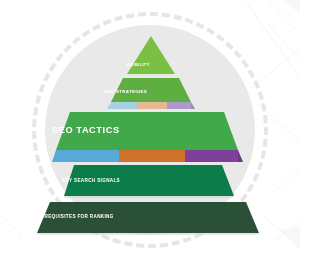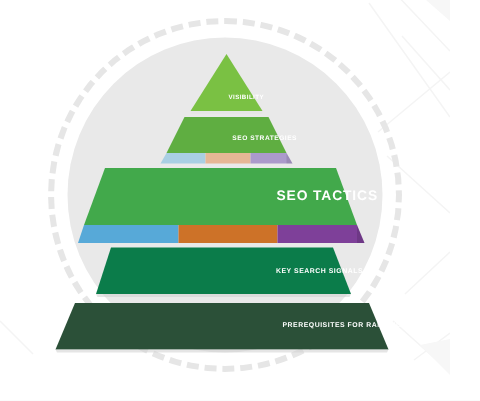--- a/index.html
+++ b/index.html
@@ -59,21 +59,21 @@
 
   .tier svg {
     display: block;
     overflow: visible;
   }
 
   .tier-label {
     position: absolute;
     left: 0;
     right: 0;
-    text-align: right;
+    text-align: left;
     color: #ffffff;
     font-family: "Liberation Sans", sans-serif;
     font-weight: bold;
     letter-spacing: 0.35px;
     white-space: nowrap;
     pointer-events: none;
   }
 
   .label-visibility   { font-size: 4.1px; letter-spacing: 0.3px; }
   .label-strategies   { font-size: 4.4px; letter-spacing: 0.35px; }

